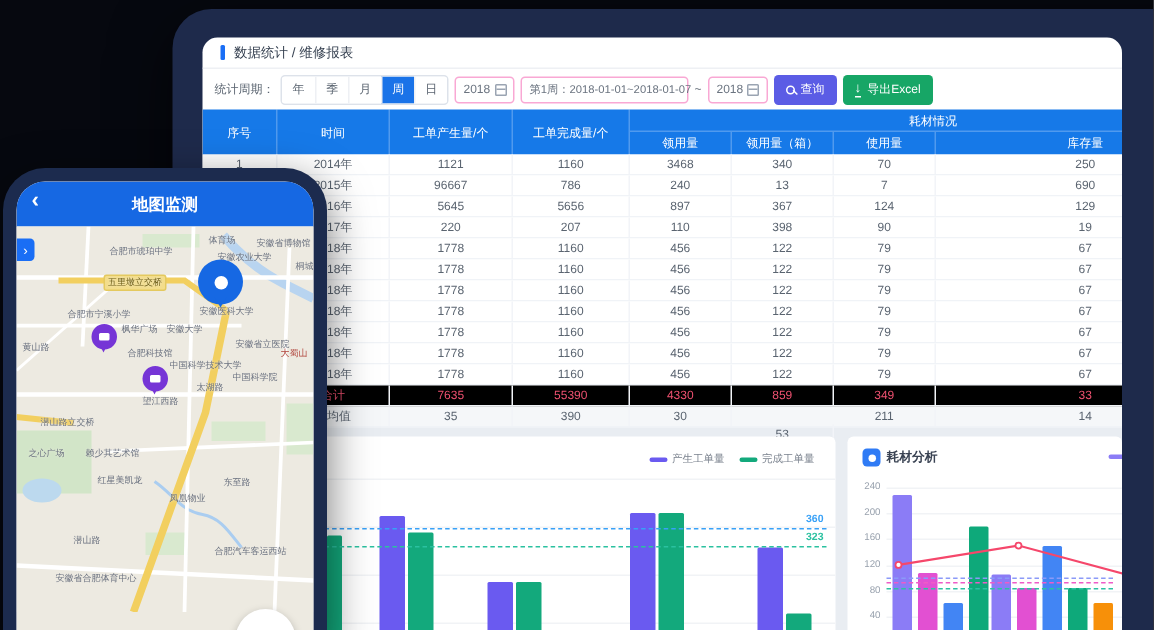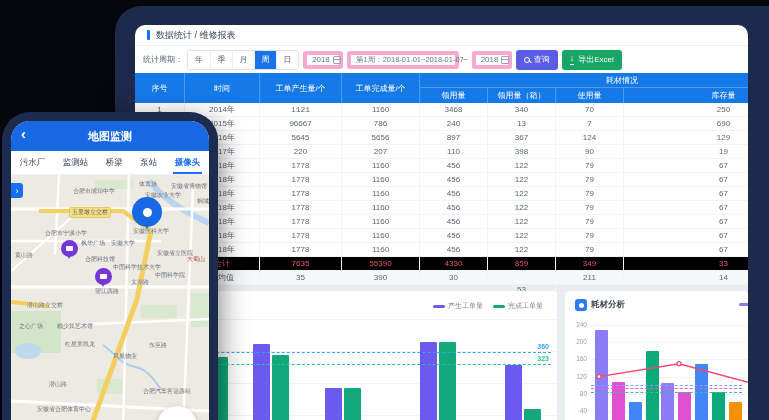--- a/index.html
+++ b/index.html
@@ -16,21 +16,21 @@
   border-bottom:1px solid #eef0f4;color:#343f4f;font-size:9px}
 .accent{width:3px;height:10px;background:#1a6ef5;border-radius:1px}
 
 .filterbar{height:27px;display:flex;align-items:center;gap:4px;padding:0 8px;
   color:#5a6470;font-size:8px;white-space:nowrap}
 .seg{display:flex;border:1px solid #dde2ea;border-radius:3px;overflow:hidden}
 .seg .opt{width:22px;height:18px;display:flex;align-items:center;justify-content:center;
   background:#fff;color:#5a6470;border-left:1px solid #eef0f4;cursor:pointer}
 .seg .opt:first-child{border-left:0}
 .seg .opt.on{background:#1a73e8;color:#fff}
-.inp{height:18px;border:4px solid #f9a8d4;border-radius:3px;background:#fff;color:#6b7480;
+.inp{height:18px;border:1px solid #f9a8d4;border-radius:3px;background:#fff;color:#6b7480;
   display:flex;align-items:center;gap:3px;padding:0 5px}
 .cal{width:8px;height:8px;border:1px solid #9aa4b2;border-radius:1px;position:relative;flex:none}
 .cal:before{content:"";position:absolute;left:0;right:0;top:2px;height:1px;background:#9aa4b2}
 .btn{height:20px;border-radius:3px;color:#fff;display:flex;align-items:center;gap:4px;
   padding:0 8px;cursor:pointer}
 .btn.query{background:#5b5ce5}
 .btn.export{background:#17a666}
 .mag{width:6px;height:6px;border:1.4px solid #fff;border-radius:50%;position:relative;flex:none}
 .mag:after{content:"";position:absolute;width:4px;height:1.4px;background:#fff;
   right:-3px;bottom:-1px;transform:rotate(45deg)}
@@ -158,21 +158,21 @@
               <div class="hc" style="width: 68px;">领用量（箱）</div>
               <div class="hc" style="width: 68px;">使用量</div>
               <div class="hc" style="width: 200px;">库存量</div>
             </div>
           </div>
         </div>
       <div id="tbody">
           <div class="trow">
             <div class="c" style="width: 50px;">1</div>
             <div class="c" style="width: 75px;">2014年</div>
-            <div class="c" style="width: 82px; font-family: Liberation Mono, monospace;">1121</div>
+            <div class="c" style="width: 82px;">1121</div>
             <div class="c" style="width: 78px;">1160</div>
             <div class="c" style="width: 68px;">3468</div>
             <div class="c" style="width: 68px;">340</div>
             <div class="c" style="width: 68px;">70</div>
             <div class="c" style="width: 200px;">250</div>
           </div>
           <div class="trow">
             <div class="c" style="width: 50px;">2</div>
             <div class="c" style="width: 75px;">2015年</div>
             <div class="c" style="width: 82px;">96667</div>
@@ -365,27 +365,20 @@
 
     </div>
   </div>
 
   <div class="phone">
     <div class="pscreen">
       <div class="phead">
         <span class="pback">‹</span>
         <span>地图监测</span>
       </div>
-      <div class="ptabs" id="ptabs">
-          <div class="ptab">污水厂</div>
-          <div class="ptab">监测站</div>
-          <div class="ptab">桥梁</div>
-          <div class="ptab">泵站</div>
-          <div class="ptab on">摄像头</div>
-        </div>
       <div class="map" id="map">
         <svg width="198" height="257" viewBox="0 0 198 257">
           <rect x="0" y="0" width="198" height="257" fill="#edeae1"></rect>
           <rect x="84" y="5" width="38" height="9" fill="#d9e9cf"></rect>
           <rect x="180" y="118" width="18" height="34" fill="#d9e9cf"></rect>
           <rect x="0" y="136" width="50" height="42" fill="#d2e5c8"></rect>
           <rect x="130" y="130" width="36" height="13" fill="#d9e9cf"></rect>
           <rect x="86" y="204" width="28" height="15" fill="#d9e9cf"></rect>
           <ellipse cx="17" cy="176" rx="13" ry="8" fill="#bcd9ee"></ellipse>
           <path d="M138,6 C150,20 162,30 178,38 L198,48" stroke="#b8d4f0" stroke-width="6" fill="none"></path>

